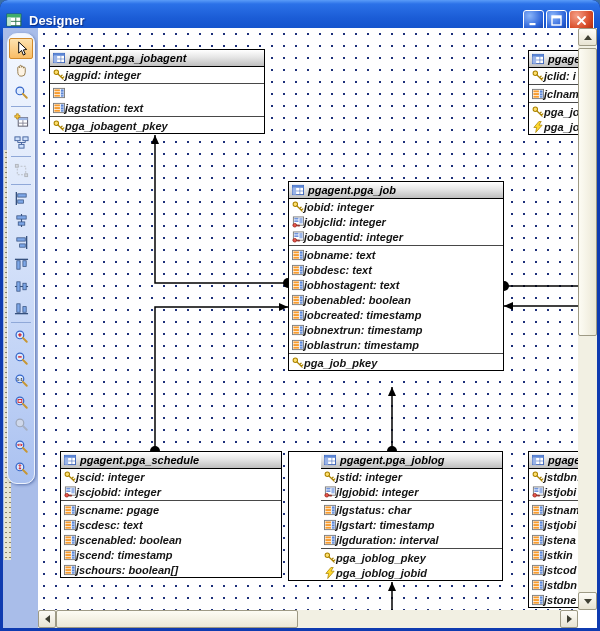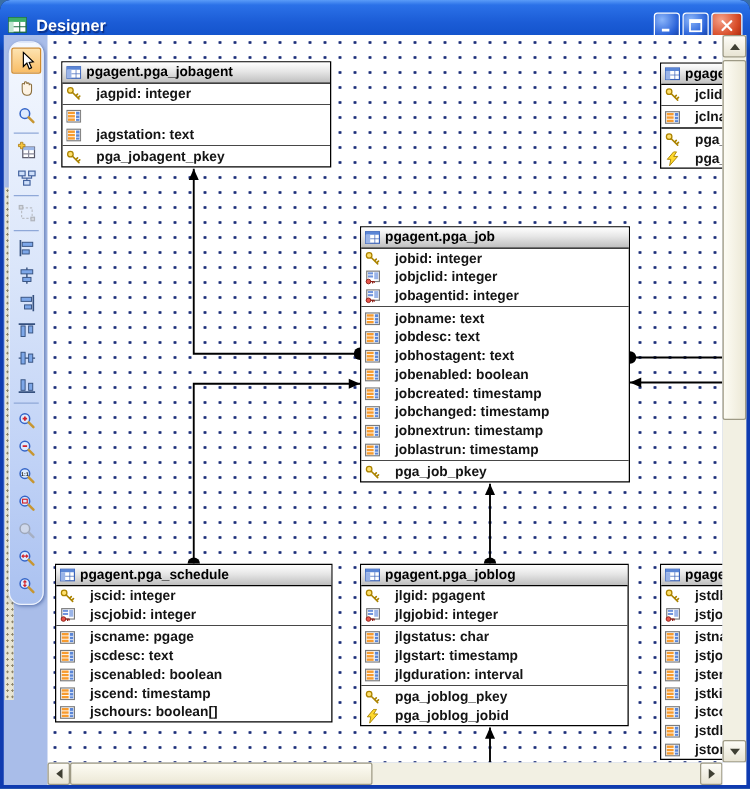--- a/index.html
+++ b/index.html
@@ -35,21 +35,21 @@
   .tool.disabled{filter:grayscale(1) opacity(.55);}
   .tsep{width:20px;height:1px;background:#8fa8d8;margin:2px 0;flex:none;}
   
   .canvas{position:absolute;left:35px;top:0;width:540px;height:582px;background:#fff;overflow:hidden;}
   #conn-svg{position:absolute;left:0;top:0;pointer-events:none;}
   .dtable{position:absolute;background:#fff;border:1px solid #000;font-size:11px;font-weight:bold;color:#141414;}
   .thdr{height:17px;border-bottom:1px solid #000;display:flex;align-items:center;gap:4px;padding:0 3px;
         background:linear-gradient(180deg,#ffffff 0%,#e6e6e6 45%,#bfbfbf 100%);
         white-space:nowrap;overflow:hidden;color:#000;}
   .thdr svg,.trow svg{width:12px;height:12px;flex:none;}
-  .trow{height:15px;display:flex;align-items:center;gap:12px;padding:0 3px;white-space:nowrap;overflow:hidden;}
+  .trow{height:15px;display:flex;align-items:center;gap:0;padding:0 3px;white-space:nowrap;overflow:hidden;}
   .trsep{height:3px;background:linear-gradient(180deg,rgba(0,0,0,0) 1px,#474747 1px,#474747 2px,rgba(0,0,0,0) 2px);}
   
   .vscroll{position:absolute;left:575px;top:0;width:19px;height:582px;background:#f2f0e3;}
   .hscroll{position:absolute;left:35px;top:582px;width:540px;height:18px;background:#f2f0e3;}
   .corner{position:absolute;left:575px;top:582px;width:19px;height:18px;background:#fff;}
   .sbtn{position:absolute;width:19px;height:18px;background:linear-gradient(180deg,#fdfcf7,#e8e4d3);
         border:1px solid #9e9a85;border-radius:2px;display:flex;align-items:center;justify-content:center;}
   .sbtn.hb{width:18px;height:18px;}
   .vthumb{position:absolute;left:0;top:20px;width:19px;height:288px;border:1px solid #9e9a85;border-radius:2px;
           background:linear-gradient(90deg,#fdfcf4,#ece8d6);}
@@ -229,21 +229,21 @@
         </div>
         <div class="tool">
           <svg viewBox="0 0 16 16">
             <circle cx="6.3" cy="6.3" r="4.1" fill="#ddeafe" stroke="#3465c8" stroke-width="1.3"></circle>
             <line x1="9.5" y1="9.5" x2="13.6" y2="13.6" stroke="#c79632" stroke-width="2.1" stroke-linecap="round"></line>
             <path d="M6.3,3.9 v4.8 M5,5.2 L6.3,3.9 7.6,5.2 M5,7.4 L6.3,8.7 7.6,7.4" stroke="#d2232a" fill="none"></path>
           </svg>
         </div>
       </div>
 
-    <div class="canvas" id="canvas" style="background-image: radial-gradient(circle, rgb(28, 47, 122) 1px, rgba(0, 0, 0, 0) 1.4px); background-size: 12px 12px;">
+    <div class="canvas" id="canvas" style="background-image: radial-gradient(circle, rgb(28, 47, 122) 1px, rgba(0, 0, 0, 0) 1.4px); background-size: 12px 12px; font-style: italic;">
       <svg id="conn-svg" width="540" height="582" viewBox="0 0 540 582">
           <polyline points="117,107 117,255 250,255" fill="none" stroke="#000" stroke-width="1.5"></polyline>
           <polygon points="117,107 113,116 121,116" fill="#000"></polygon>
           <path d="M250,250 A5 5 0 0 0 250,260 Z" fill="#000"></path>
           <polyline points="117,423 117,279 250,279" fill="none" stroke="#000" stroke-width="1.5"></polyline>
           <path d="M112,423 A5 5 0 0 1 122,423 Z" fill="#000"></path>
           <polygon points="250,279 241,275 241,283" fill="#000"></polygon>
           <polyline points="466,258 540,258" fill="none" stroke="#000" stroke-width="1.5"></polyline>
           <path d="M466,253 A5 5 0 0 1 466,263 Z" fill="#000"></path>
           <polyline points="466,278 540,278" fill="none" stroke="#000" stroke-width="1.5"></polyline>
@@ -410,32 +410,20 @@
             <div class="trow">
               <svg viewBox="0 0 13 13">
                 <rect x="0.5" y="1.5" width="12" height="10" fill="#fff" stroke="#7b7b7b"></rect>
                 <rect x="1.5" y="2.6" width="6" height="2.1" fill="#f79b2e"></rect>
                 <rect x="1.5" y="5.5" width="6" height="2.1" fill="#f79b2e"></rect>
                 <rect x="1.5" y="8.4" width="6" height="2.1" fill="#f79b2e"></rect>
                 <rect x="8.5" y="2.6" width="3" height="7.9" fill="#5b86d6"></rect>
                 <line x1="8.5" y1="5.5" x2="11.5" y2="5.5" stroke="#fff" stroke-width="0.7"></line>
                 <line x1="8.5" y1="8.4" x2="11.5" y2="8.4" stroke="#fff" stroke-width="0.7"></line>
               </svg>
-              <span>jobchanged: timestamp</span>
-            </div>
-            <div class="trow">
-              <svg viewBox="0 0 13 13">
-                <rect x="0.5" y="1.5" width="12" height="10" fill="#fff" stroke="#7b7b7b"></rect>
-                <rect x="1.5" y="2.6" width="6" height="2.1" fill="#f79b2e"></rect>
-                <rect x="1.5" y="5.5" width="6" height="2.1" fill="#f79b2e"></rect>
-                <rect x="1.5" y="8.4" width="6" height="2.1" fill="#f79b2e"></rect>
-                <rect x="8.5" y="2.6" width="3" height="7.9" fill="#5b86d6"></rect>
-                <line x1="8.5" y1="5.5" x2="11.5" y2="5.5" stroke="#fff" stroke-width="0.7"></line>
-                <line x1="8.5" y1="8.4" x2="11.5" y2="8.4" stroke="#fff" stroke-width="0.7"></line>
-              </svg>
               <span>jobnextrun: timestamp</span>
             </div>
             <div class="trow">
               <svg viewBox="0 0 13 13">
                 <rect x="0.5" y="1.5" width="12" height="10" fill="#fff" stroke="#7b7b7b"></rect>
                 <rect x="1.5" y="2.6" width="6" height="2.1" fill="#f79b2e"></rect>
                 <rect x="1.5" y="5.5" width="6" height="2.1" fill="#f79b2e"></rect>
                 <rect x="1.5" y="8.4" width="6" height="2.1" fill="#f79b2e"></rect>
                 <rect x="8.5" y="2.6" width="3" height="7.9" fill="#5b86d6"></rect>
                 <line x1="8.5" y1="5.5" x2="11.5" y2="5.5" stroke="#fff" stroke-width="0.7"></line>
@@ -445,21 +433,21 @@
             </div>
             <div class="trsep"></div>
             <div class="trow">
               <svg viewBox="0 0 13 13">
                 <circle cx="3.6" cy="3.6" r="2.4" fill="#ffe06e" stroke="#ab8300" stroke-width="1.1"></circle>
                 <path d="M5.4,5.4 L11,11 M8.3,8.3 L9.8,6.8 M10.1,10.1 L11.7,8.5" stroke="#ab8300" stroke-width="1.4" fill="none" stroke-linecap="round"></path>
               </svg>
               <span>pga_job_pkey</span>
             </div>
           </div>
-          <div class="dtable" style="left: 6px; top: 423px; width: 222px;">
+          <div class="dtable" style="left: 22px; top: 423px; width: 222px;">
             <div class="thdr">
               <svg viewBox="0 0 13 13">
                 <rect x="0.5" y="1.5" width="12" height="10" fill="#fff" stroke="#3a62b8"></rect>
                 <rect x="0.5" y="1.5" width="12" height="2.6" fill="#5b86d6"></rect>
                 <rect x="0.5" y="4.1" width="4" height="7.4" fill="#9ab4e8"></rect>
                 <line x1="4.5" y1="7.6" x2="12.5" y2="7.6" stroke="#3a62b8" stroke-width="0.6"></line>
                 <line x1="8.5" y1="4.1" x2="8.5" y2="11.5" stroke="#3a62b8" stroke-width="0.6"></line>
               </svg>
               <span>pgagent.pga_schedule</span>
             </div>
@@ -536,37 +524,37 @@
                 <rect x="1.5" y="2.6" width="6" height="2.1" fill="#f79b2e"></rect>
                 <rect x="1.5" y="5.5" width="6" height="2.1" fill="#f79b2e"></rect>
                 <rect x="1.5" y="8.4" width="6" height="2.1" fill="#f79b2e"></rect>
                 <rect x="8.5" y="2.6" width="3" height="7.9" fill="#5b86d6"></rect>
                 <line x1="8.5" y1="5.5" x2="11.5" y2="5.5" stroke="#fff" stroke-width="0.7"></line>
                 <line x1="8.5" y1="8.4" x2="11.5" y2="8.4" stroke="#fff" stroke-width="0.7"></line>
               </svg>
               <span>jschours: boolean[]</span>
             </div>
           </div>
-          <div class="dtable" style="left: 250px; top: 423px; width: 215px;">
+          <div class="dtable" style="left: 250px; top: 423px; width: 215px; padding-left: 32px;">
             <div class="thdr">
               <svg viewBox="0 0 13 13">
                 <rect x="0.5" y="1.5" width="12" height="10" fill="#fff" stroke="#3a62b8"></rect>
                 <rect x="0.5" y="1.5" width="12" height="2.6" fill="#5b86d6"></rect>
                 <rect x="0.5" y="4.1" width="4" height="7.4" fill="#9ab4e8"></rect>
                 <line x1="4.5" y1="7.6" x2="12.5" y2="7.6" stroke="#3a62b8" stroke-width="0.6"></line>
                 <line x1="8.5" y1="4.1" x2="8.5" y2="11.5" stroke="#3a62b8" stroke-width="0.6"></line>
               </svg>
               <span>pgagent.pga_joblog</span>
             </div>
             <div class="trow">
               <svg viewBox="0 0 13 13">
                 <circle cx="3.6" cy="3.6" r="2.4" fill="#ffe06e" stroke="#ab8300" stroke-width="1.1"></circle>
                 <path d="M5.4,5.4 L11,11 M8.3,8.3 L9.8,6.8 M10.1,10.1 L11.7,8.5" stroke="#ab8300" stroke-width="1.4" fill="none" stroke-linecap="round"></path>
               </svg>
-              <span>jlgid: pgagent</span>
+              <span>jstid: integer</span>
             </div>
             <div class="trow">
               <svg viewBox="0 0 13 13">
                 <rect x="1.5" y="1" width="11" height="9" fill="#fff" stroke="#7b7b7b"></rect>
                 <rect x="2.5" y="2" width="4.5" height="1.8" fill="#6f94dd"></rect>
                 <rect x="2.5" y="4.7" width="4.5" height="1.8" fill="#6f94dd"></rect>
                 <rect x="8" y="2" width="3.5" height="6" fill="#9ab4e8"></rect>
                 <circle cx="3" cy="10" r="2" fill="#e8554a" stroke="#8e1f16" stroke-width="0.8"></circle>
                 <path d="M4.8,10 h3.4 M6.6,10 v1.7 M8,10 v1.3" stroke="#8e1f16" stroke-width="1"></path>
               </svg>

